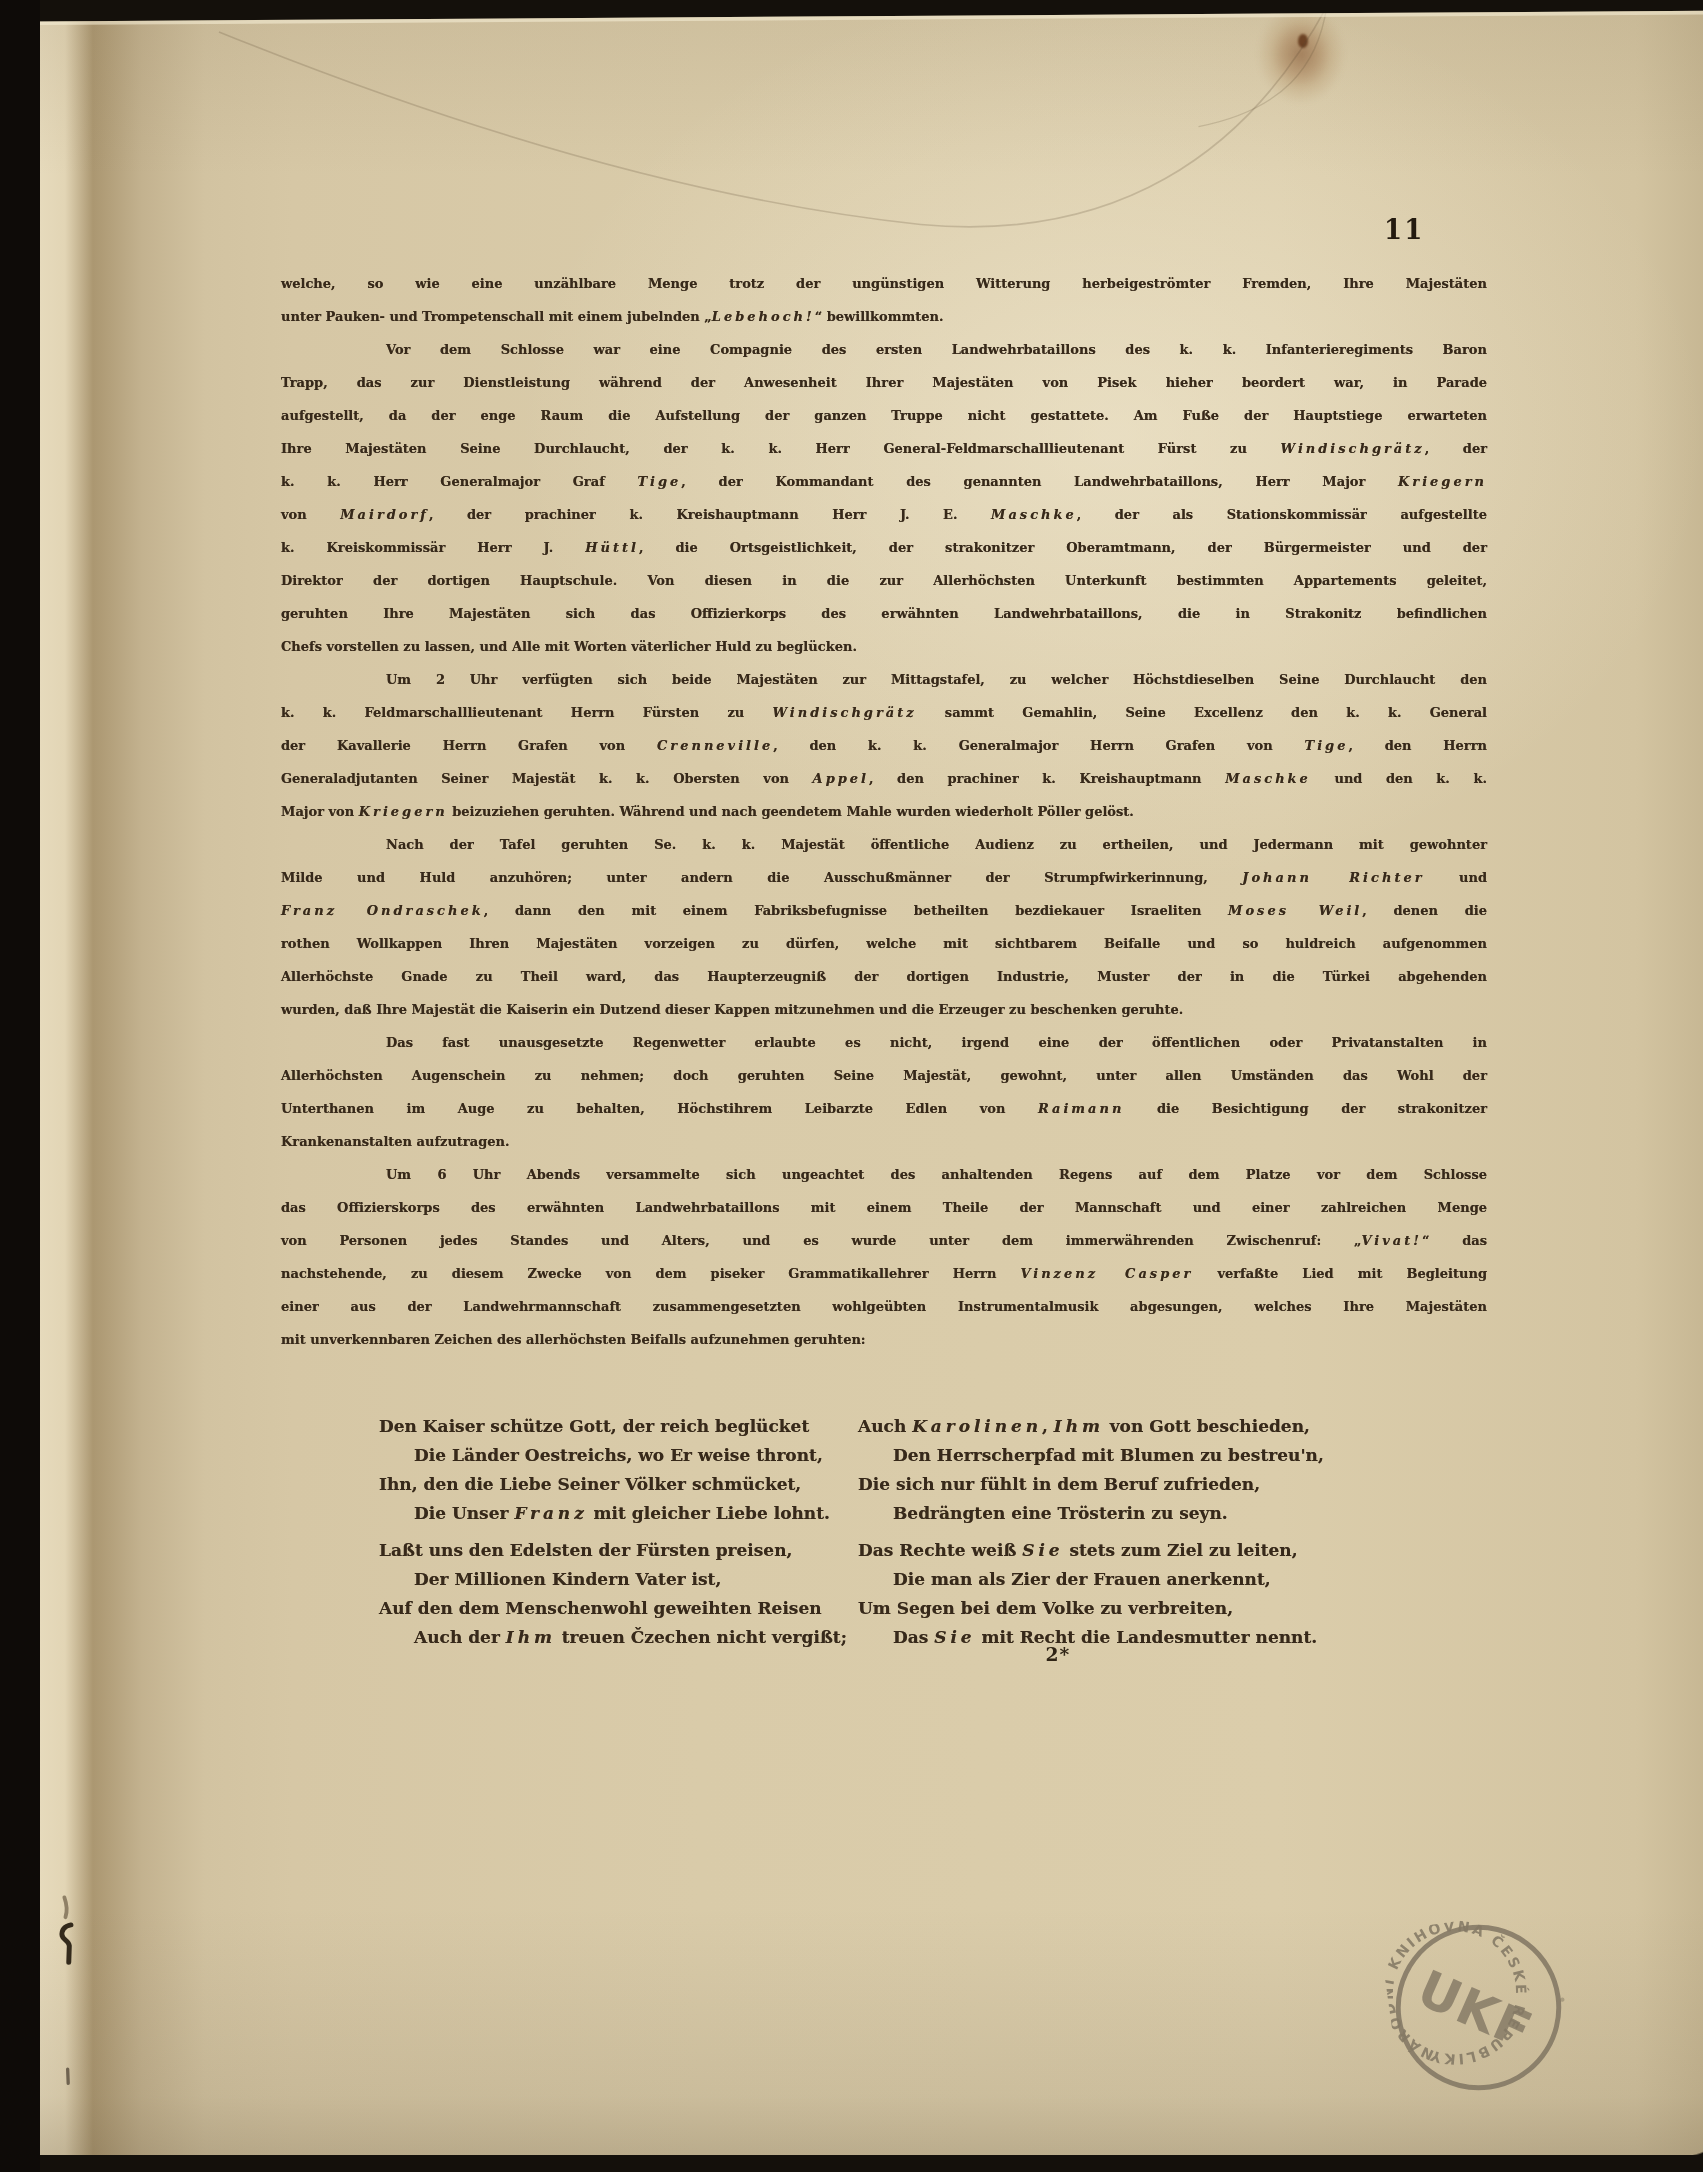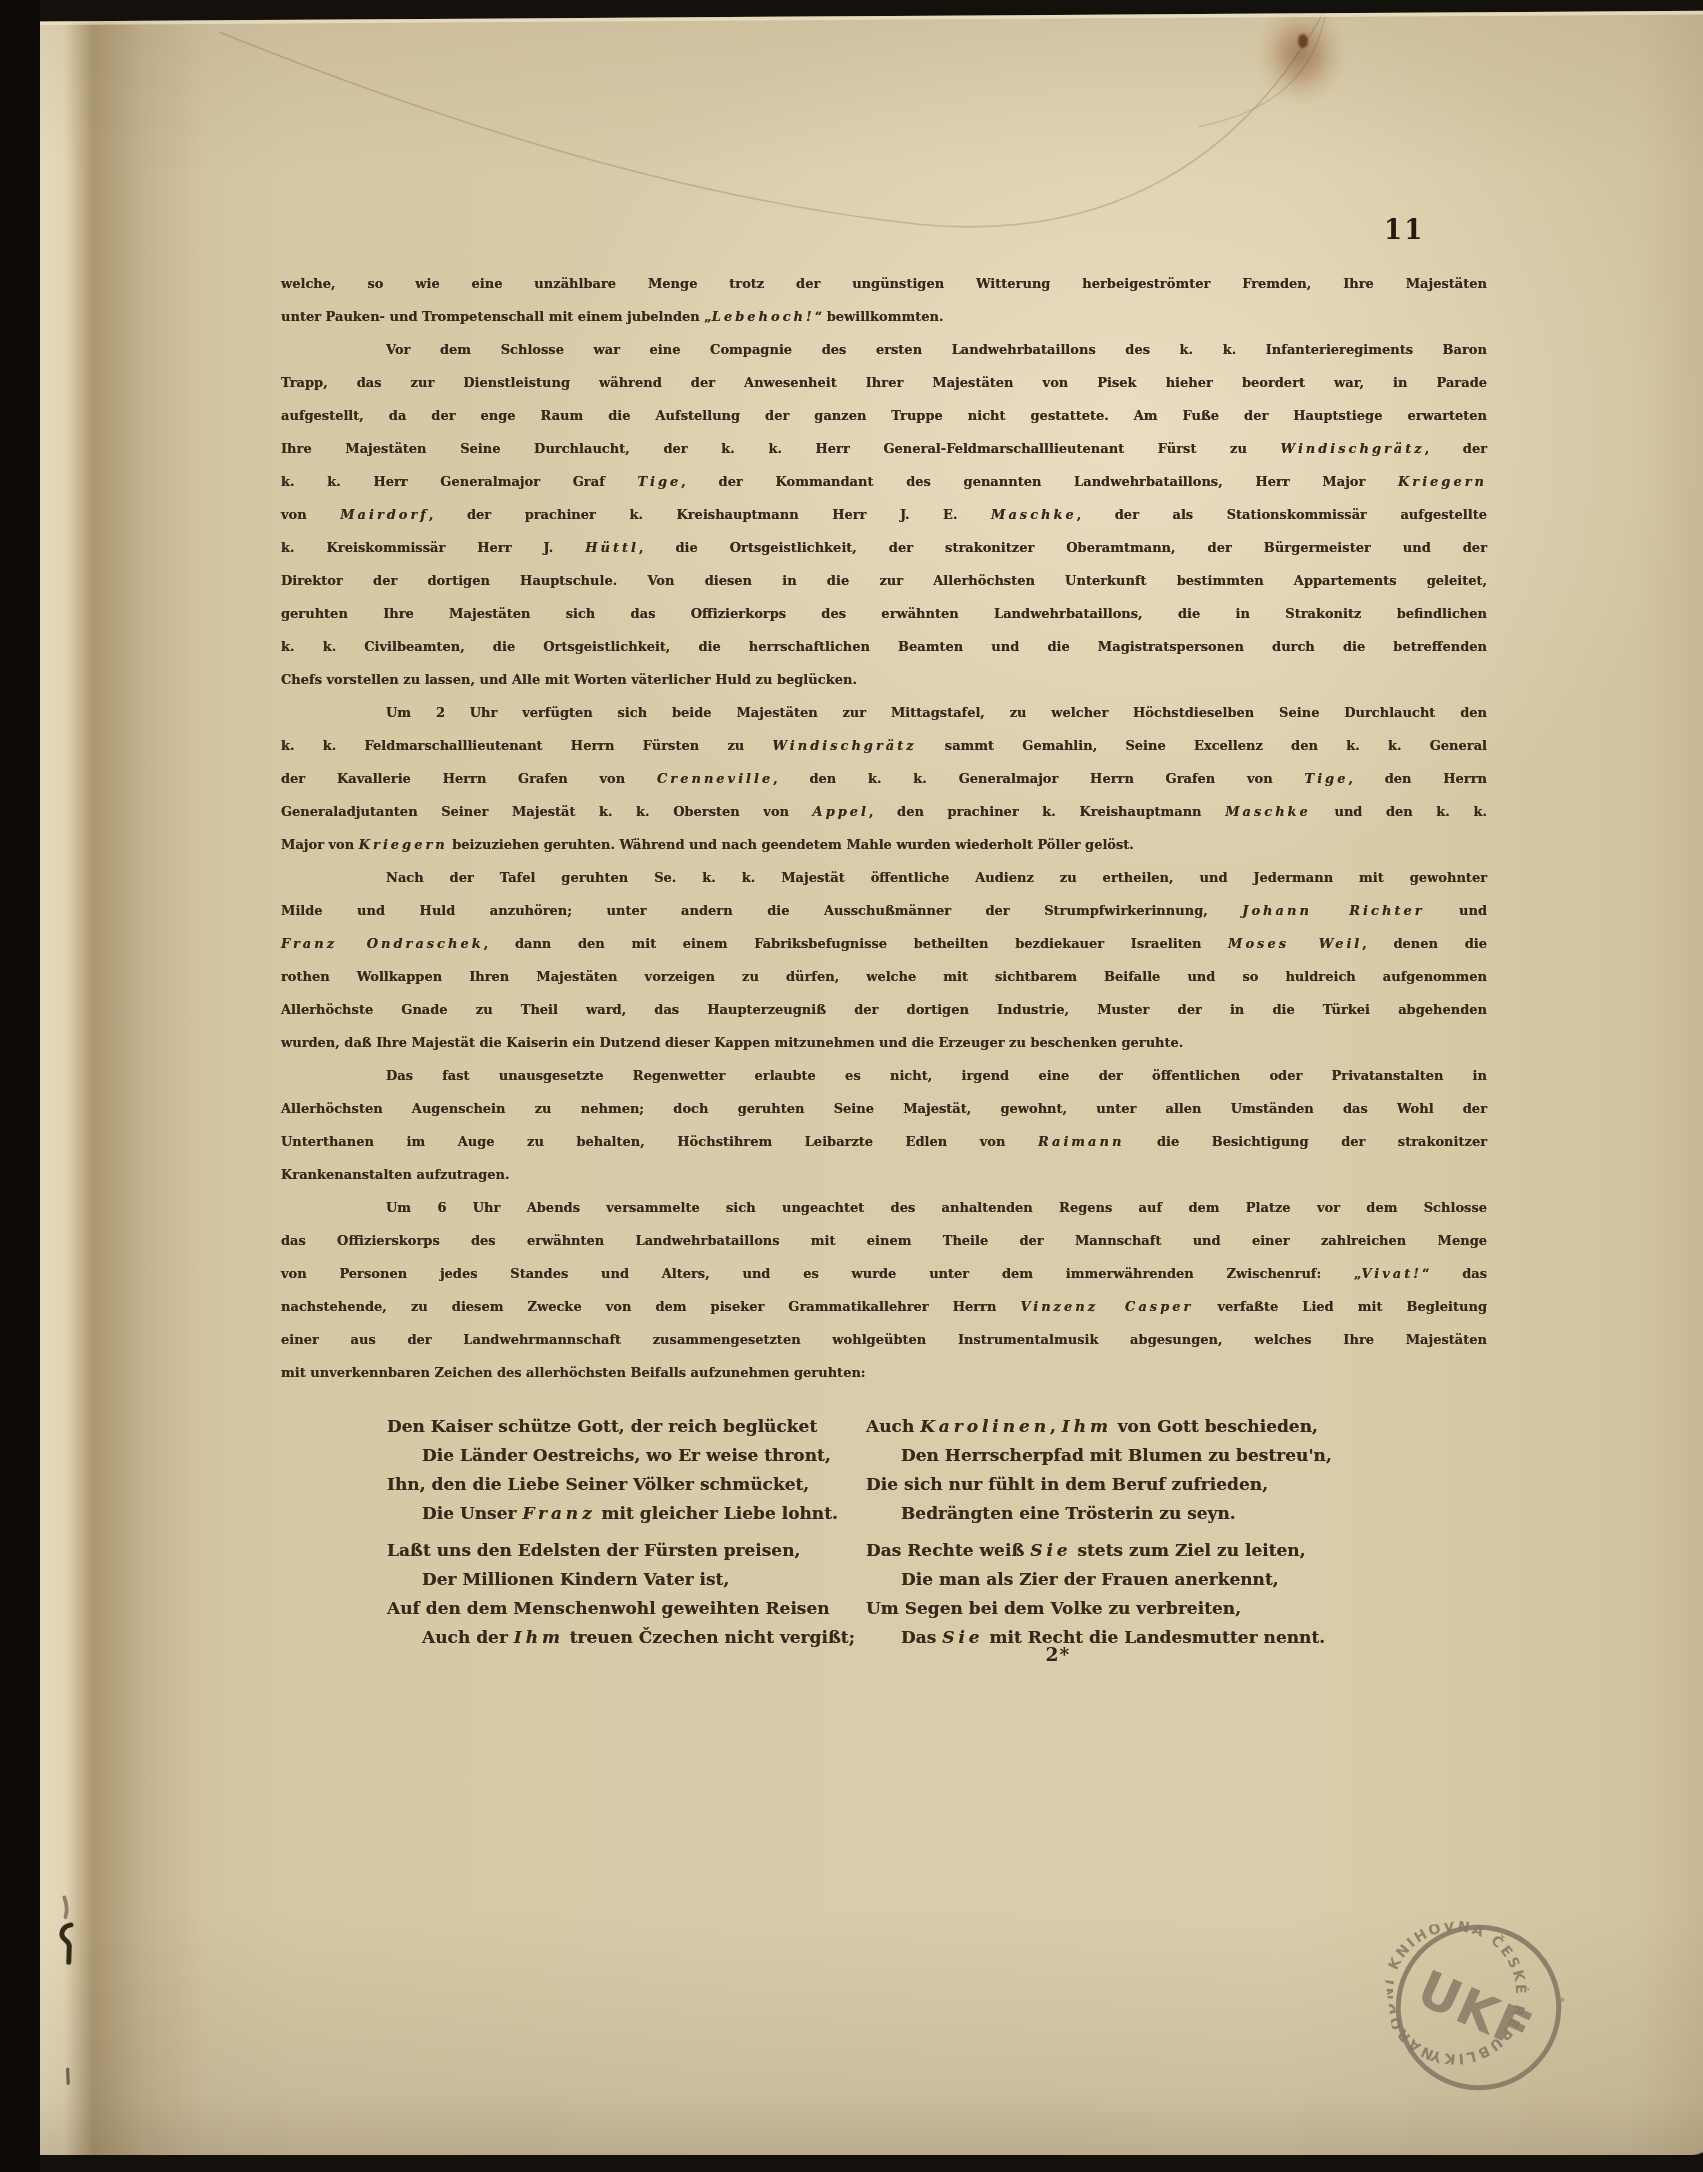--- a/index.html
+++ b/index.html
@@ -54,21 +54,21 @@
     text-shadow:0 0 0.3px rgba(55,41,26,0.65);
   }
   .prose .line{
     height:33px;line-height:33px;white-space:nowrap;
     text-align:justify;text-align-last:justify;
   }
   .prose .line.last{text-align-last:left;}
   .ind{display:inline-block;width:105px;}
   .sp{letter-spacing:0.23em;font-style:italic;}
   .poem{
-    position:absolute;left:241px;top:1412px;width:1206px;
+    position:absolute;left:233px;top:1412px;width:1206px;
     display:grid;grid-template-columns:585px auto;
     font-size:17px;font-weight:700;color:#37291a;
     text-shadow:0 0 0.3px rgba(55,41,26,0.6);
   }
   .poem .col1{padding-left:106px;}
   .poem .stanza{margin-bottom:7.7px;}
   .poem .pline{height:29px;line-height:29px;white-space:nowrap;}
   .poem .pline.pind{padding-left:35px;}
   .signature{
     position:absolute;left:985px;top:1643px;width:66px;text-align:center;
@@ -100,21 +100,20 @@
       <div class="line last">unter Pauken- und Trompetenschall mit einem jubelnden „<span class="sp">Lebehoch!</span>“ bewillkommten.</div>
       <div class="line"><span class="ind"></span>Vor dem Schlosse war eine Compagnie des ersten Landwehrbataillons des k. k. Infanterieregiments Baron</div>
       <div class="line">Trapp, das zur Dienstleistung während der Anwesenheit Ihrer Majestäten von Pisek hieher beordert war, in Parade</div>
       <div class="line">aufgestellt, da der enge Raum die Aufstellung der ganzen Truppe nicht gestattete. Am Fuße der Hauptstiege erwarteten</div>
       <div class="line">Ihre Majestäten Seine Durchlaucht, der k. k. Herr General-Feldmarschalllieutenant Fürst zu <span class="sp">Windischgrätz</span>, der</div>
       <div class="line">k. k. Herr Generalmajor Graf <span class="sp">Tige</span>, der Kommandant des genannten Landwehrbataillons, Herr Major <span class="sp">Kriegern</span></div>
       <div class="line">von <span class="sp">Mairdorf</span>, der prachiner k. Kreishauptmann Herr J. E. <span class="sp">Maschke</span>, der als Stationskommissär aufgestellte</div>
       <div class="line">k. Kreiskommissär Herr J. <span class="sp">Hüttl</span>, die Ortsgeistlichkeit, der strakonitzer Oberamtmann, der Bürgermeister und der</div>
       <div class="line">Direktor der dortigen Hauptschule. Von diesen in die zur Allerhöchsten Unterkunft bestimmten Appartements geleitet,</div>
       <div class="line">geruhten Ihre Majestäten sich das Offizierkorps des erwähnten Landwehrbataillons, die in Strakonitz befindlichen</div>
-      <div class="line">k. k. Civilbeamten, die Ortsgeistlichkeit, die herrschaftlichen Beamten und die Magistratspersonen durch die betreffenden</div>
       <div class="line last">Chefs vorstellen zu lassen, und Alle mit Worten väterlicher Huld zu beglücken.</div>
       <div class="line"><span class="ind"></span>Um 2 Uhr verfügten sich beide Majestäten zur Mittagstafel, zu welcher Höchstdieselben Seine Durchlaucht den</div>
       <div class="line">k. k. Feldmarschalllieutenant Herrn Fürsten zu <span class="sp">Windischgrätz</span> sammt Gemahlin, Seine Excellenz den k. k. General</div>
       <div class="line">der Kavallerie Herrn Grafen von <span class="sp">Crenneville</span>, den k. k. Generalmajor Herrn Grafen von <span class="sp">Tige</span>, den Herrn</div>
       <div class="line">Generaladjutanten Seiner Majestät k. k. Obersten von <span class="sp">Appel</span>, den prachiner k. Kreishauptmann <span class="sp">Maschke</span> und den k. k.</div>
       <div class="line last">Major von <span class="sp">Kriegern</span> beizuziehen geruhten. Während und nach geendetem Mahle wurden wiederholt Pöller gelöst.</div>
       <div class="line"><span class="ind"></span>Nach der Tafel geruhten Se. k. k. Majestät öffentliche Audienz zu ertheilen, und Jedermann mit gewohnter</div>
       <div class="line">Milde und Huld anzuhören; unter andern die Ausschußmänner der Strumpfwirkerinnung, <span class="sp">Johann Richter</span> und</div>
       <div class="line"><span class="sp">Franz Ondraschek</span>, dann den mit einem Fabriksbefugnisse betheilten bezdiekauer Israeliten <span class="sp">Moses Weil</span>, denen die</div>
       <div class="line">rothen Wollkappen Ihren Majestäten vorzeigen zu dürfen, welche mit sichtbarem Beifalle und so huldreich aufgenommen</div>

